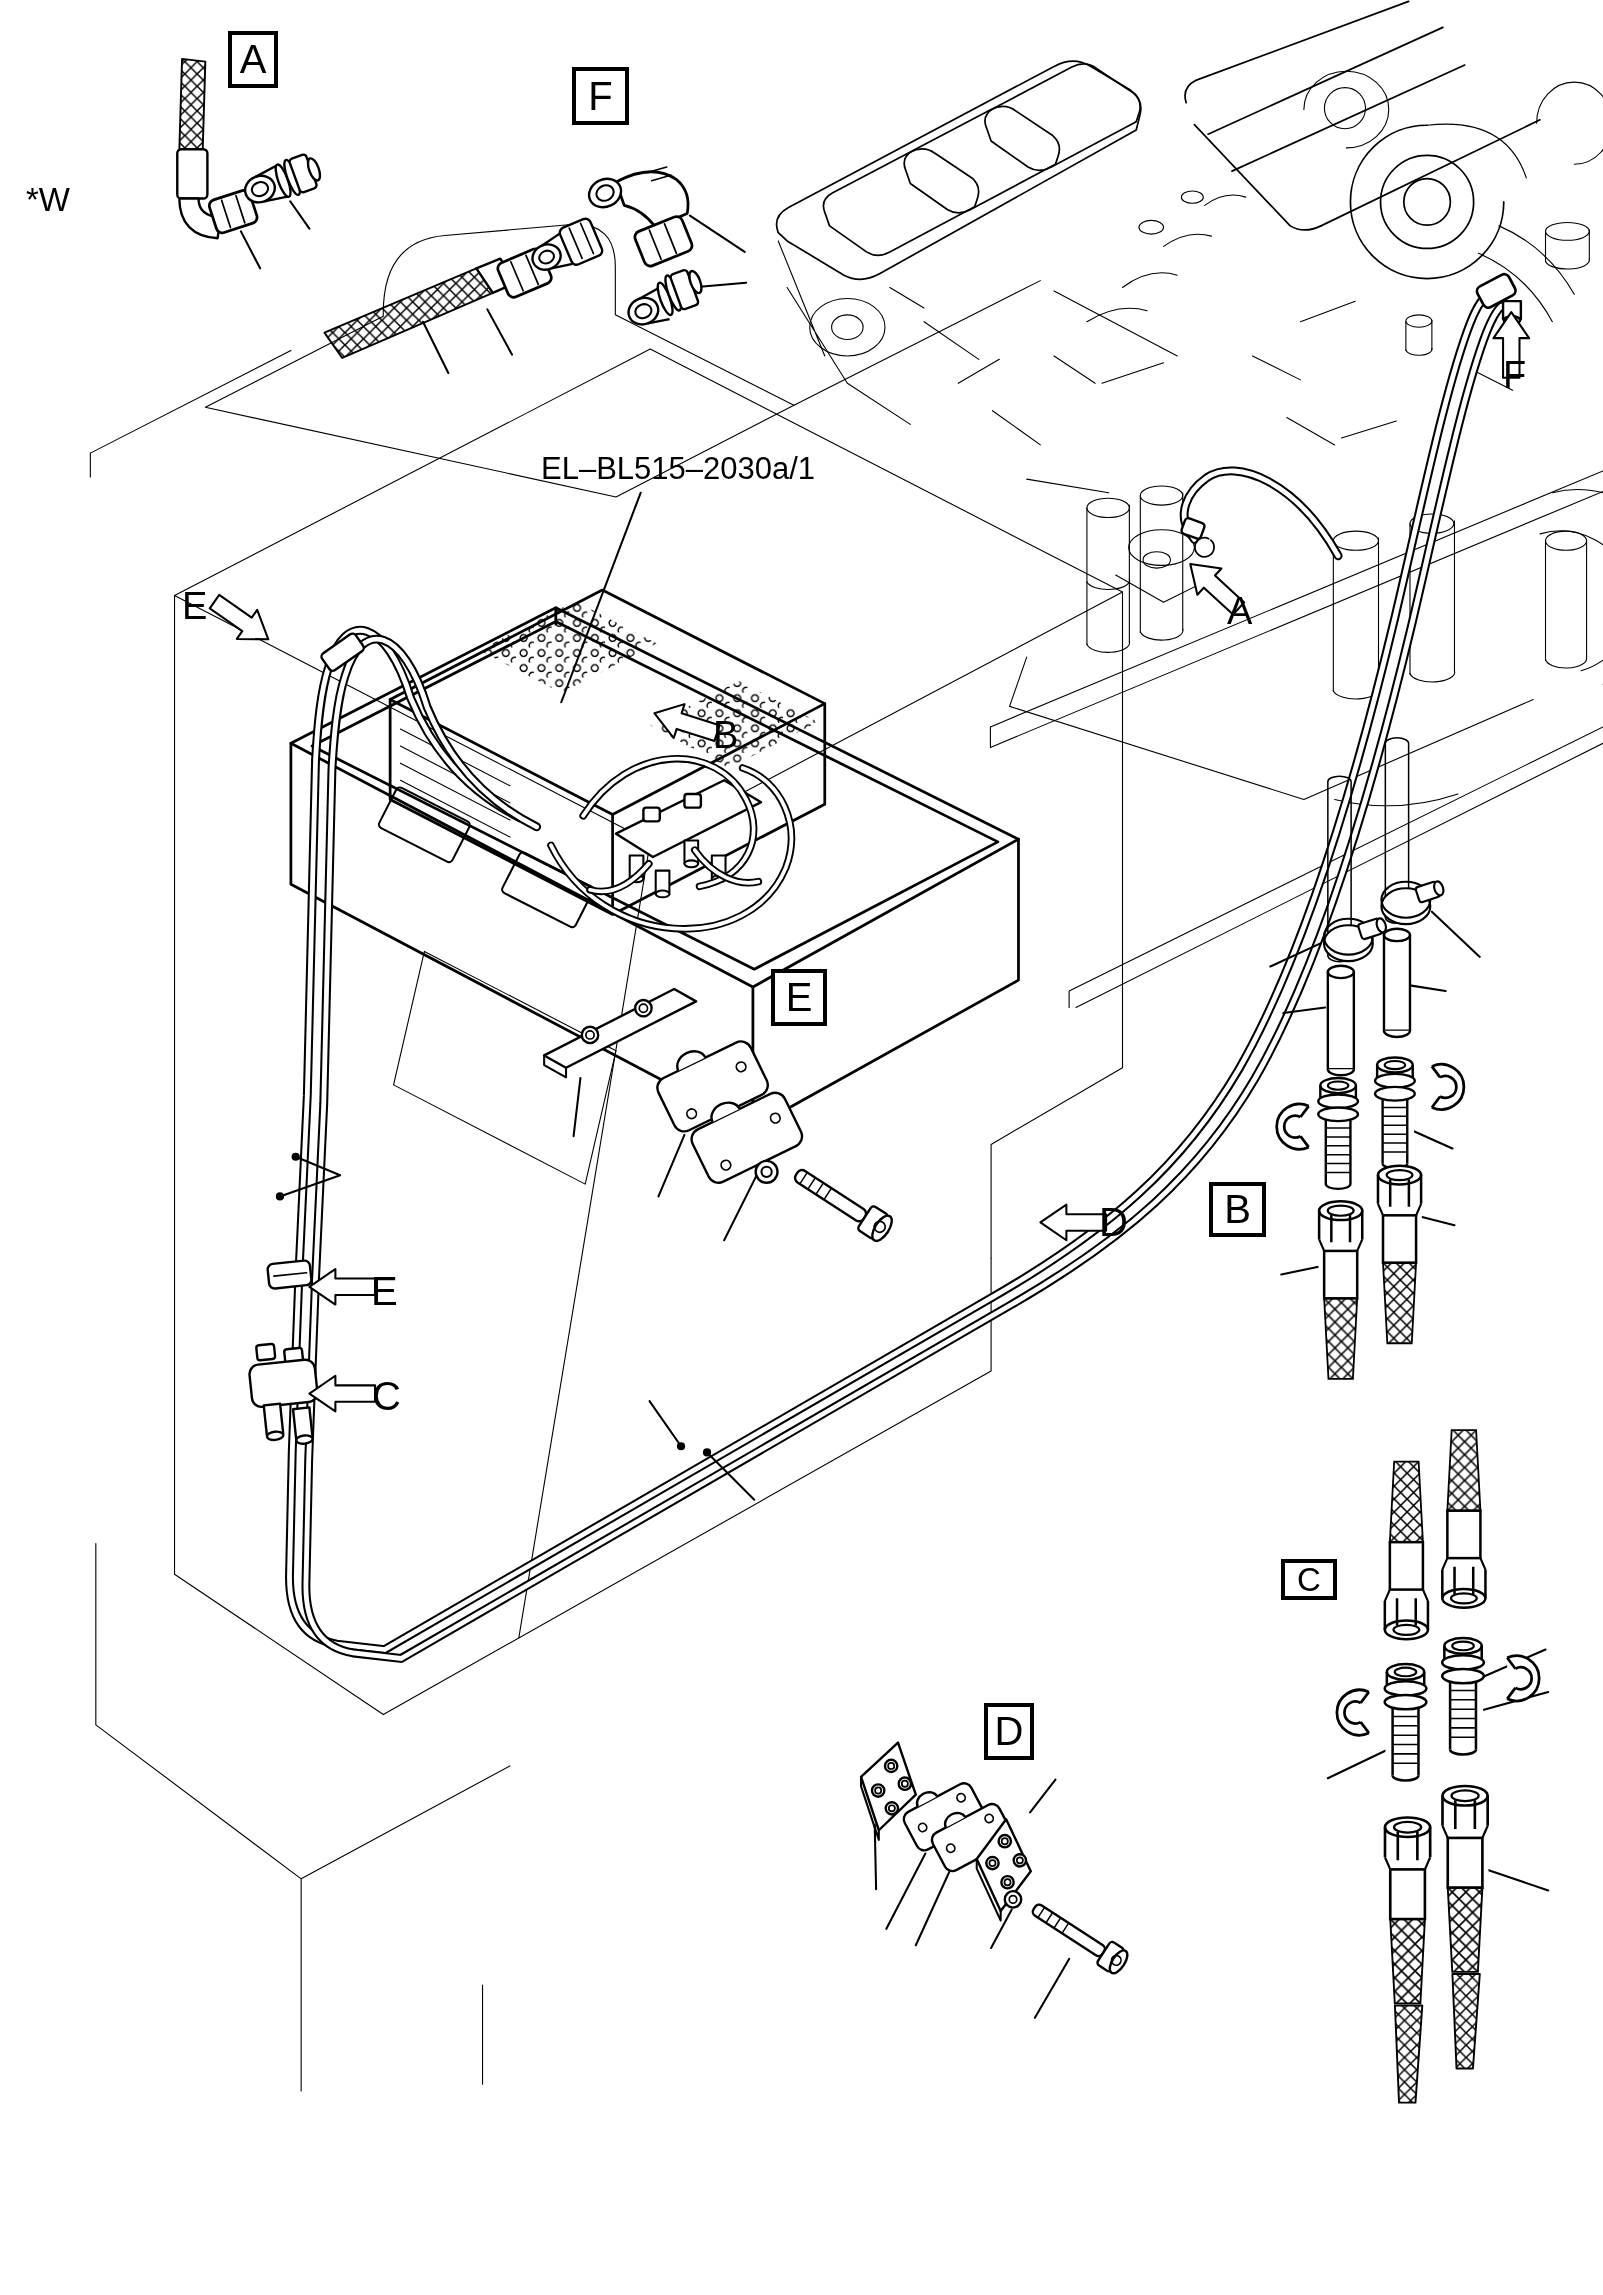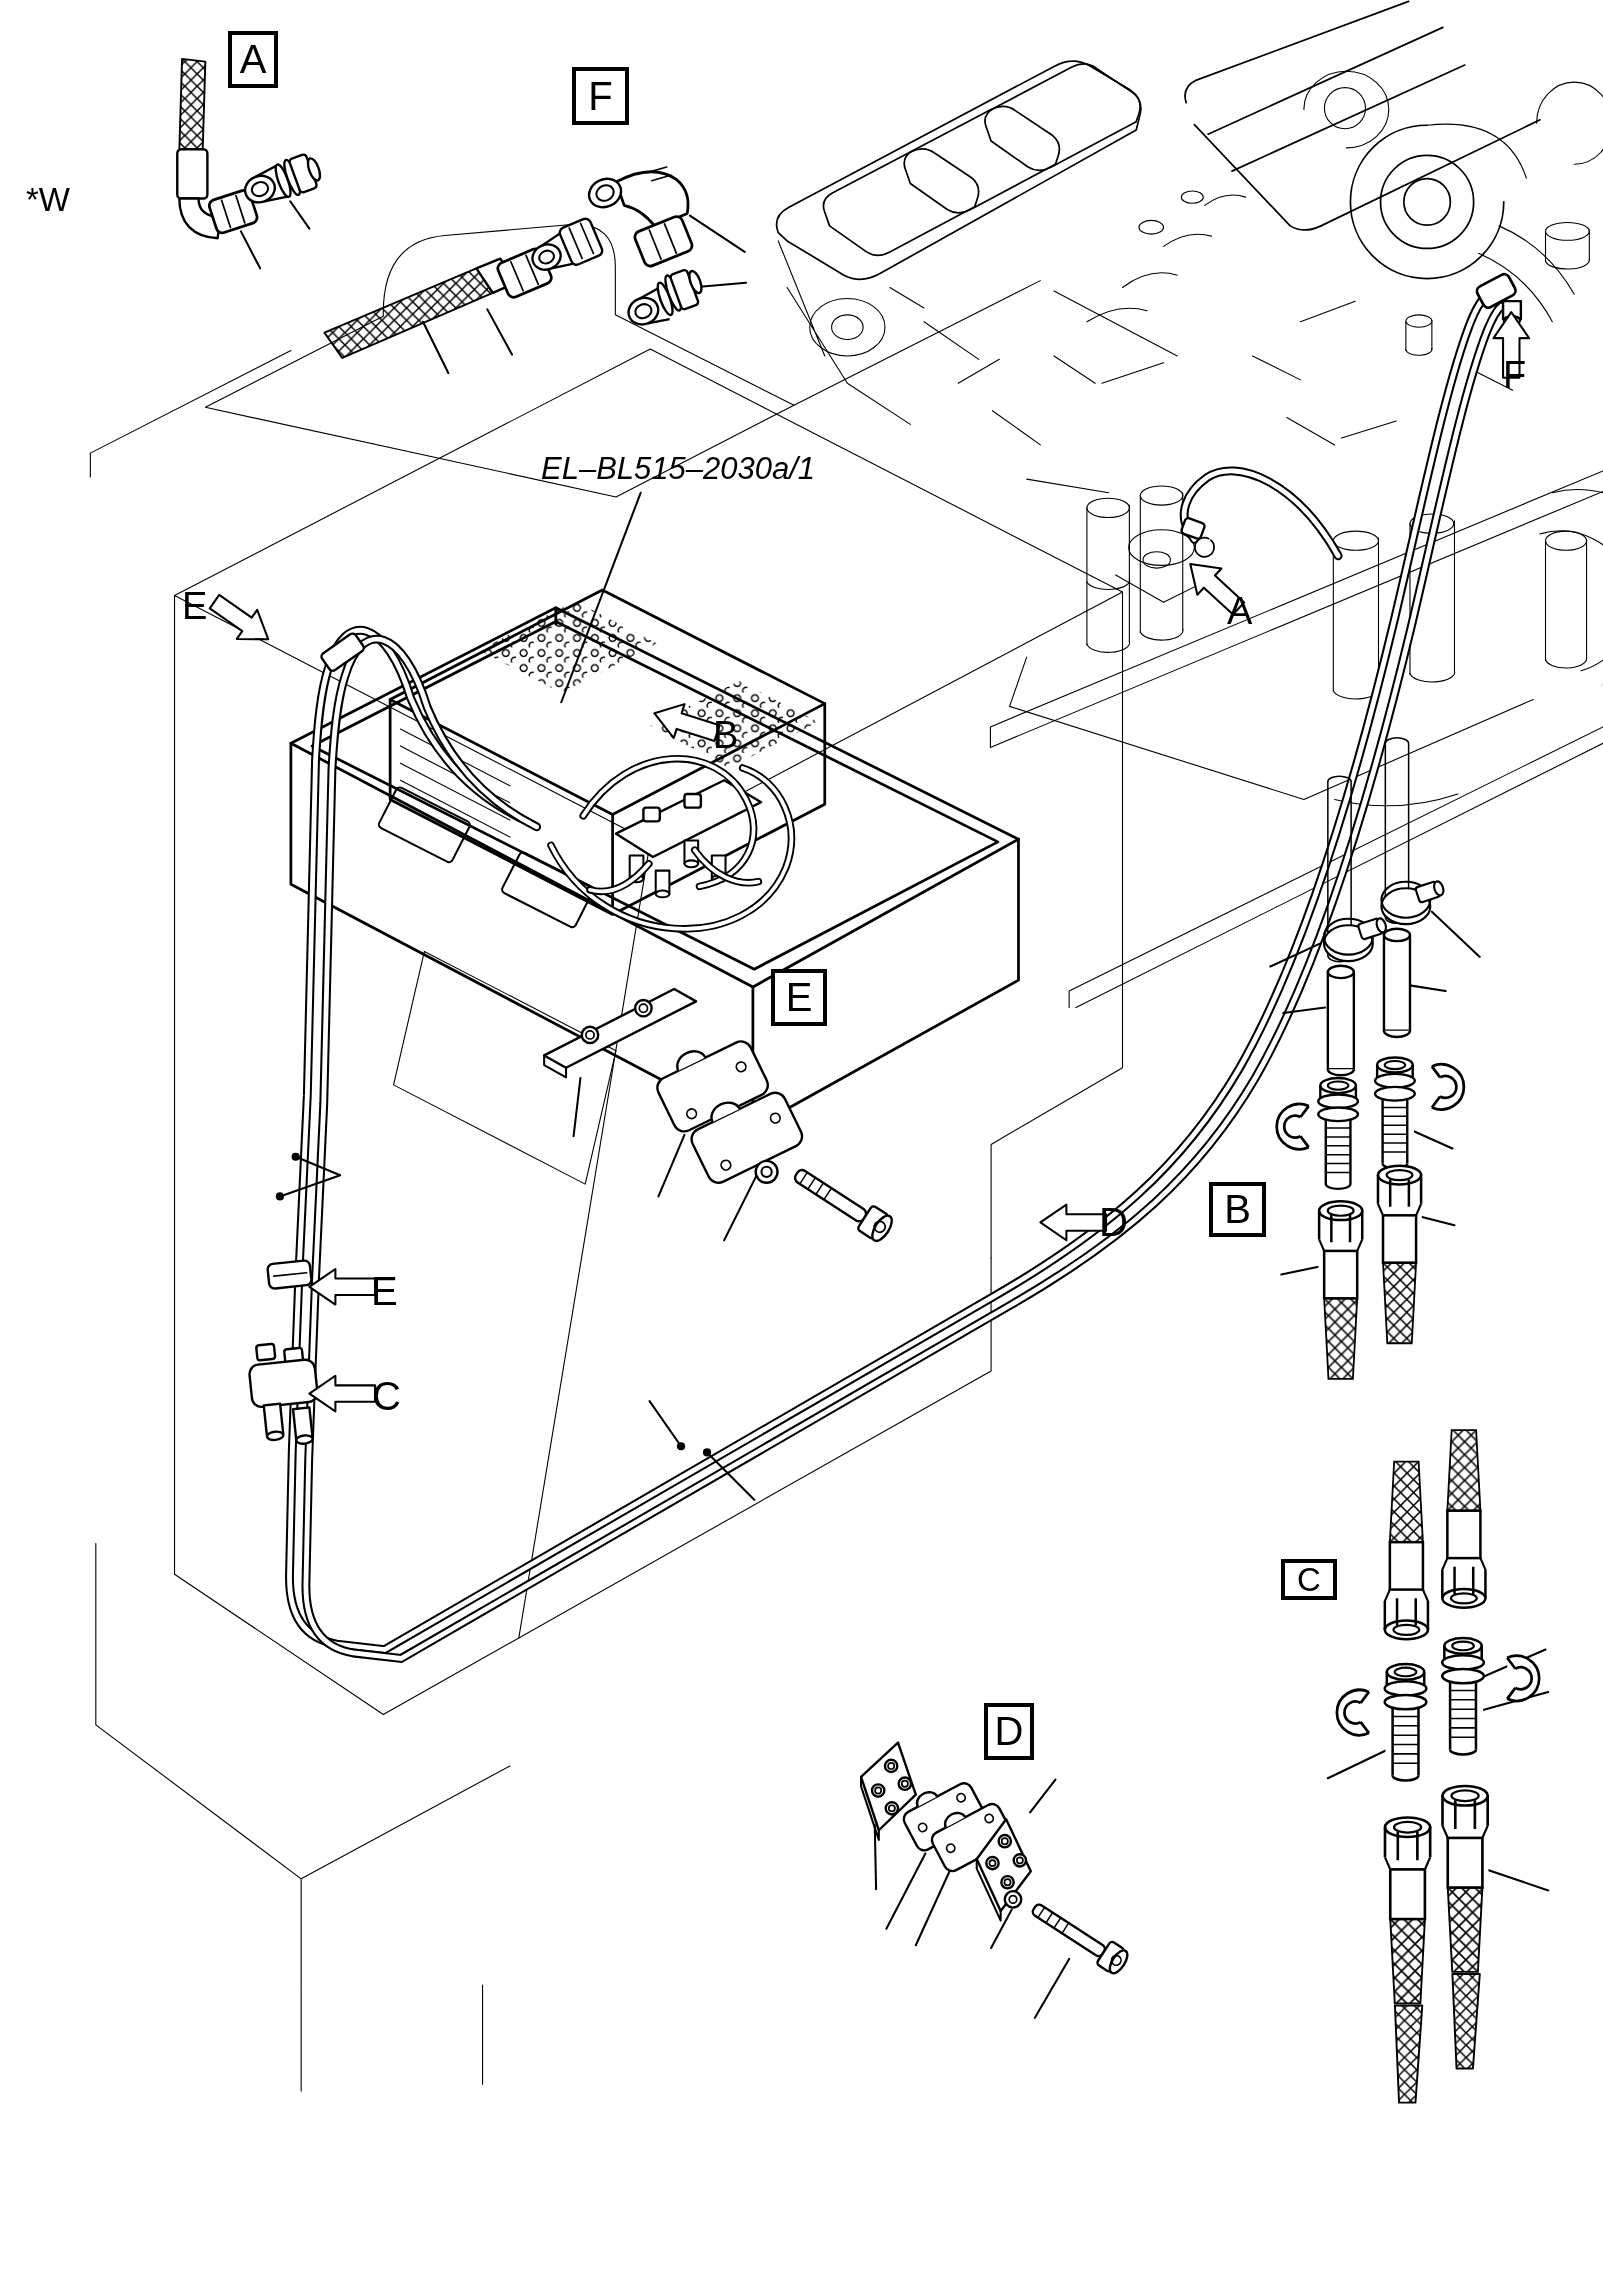--- a/index.html
+++ b/index.html
@@ -24,21 +24,21 @@
   .loop-o{stroke:#000;stroke-width:11;fill:none;stroke-linecap:round}
   .loop-i{stroke:#fff;stroke-width:5.5;fill:none;stroke-linecap:round}
   .leader{stroke:#000;stroke-width:3;fill:none;stroke-linecap:round}
   .arrow{fill:#fff;stroke:#000;stroke-width:3;stroke-linejoin:round}
   .dot{fill:#000;stroke:none}
   .hatch{fill:url(#xh);stroke:#000;stroke-width:2.8;stroke-linejoin:round}
 
   
   .t{position:absolute;white-space:nowrap;line-height:1;}
   .note{left:26px;top:183px;font-size:33px;}
-  .ref{left:541px;top:453px;font-size:31px;font-style:italic;}
+  .ref{left:541px;top:453px;font-size:31px;}
   .dbox{
     position:absolute;border:4.1px solid #000;background:#fff;
     display:flex;align-items:center;justify-content:center;
     font-size:40px;
   }
   .box-a{left:228px;top:31px;width:42px;height:49px;}
   .box-f{left:572px;top:67px;width:49px;height:50px;}
   .box-e{left:771px;top:969px;width:48px;height:49px;}
   .box-b{left:1209px;top:1182px;width:49px;height:47px;}
   .box-c{left:1281px;top:1559px;width:48px;height:33px;font-size:33px;}

